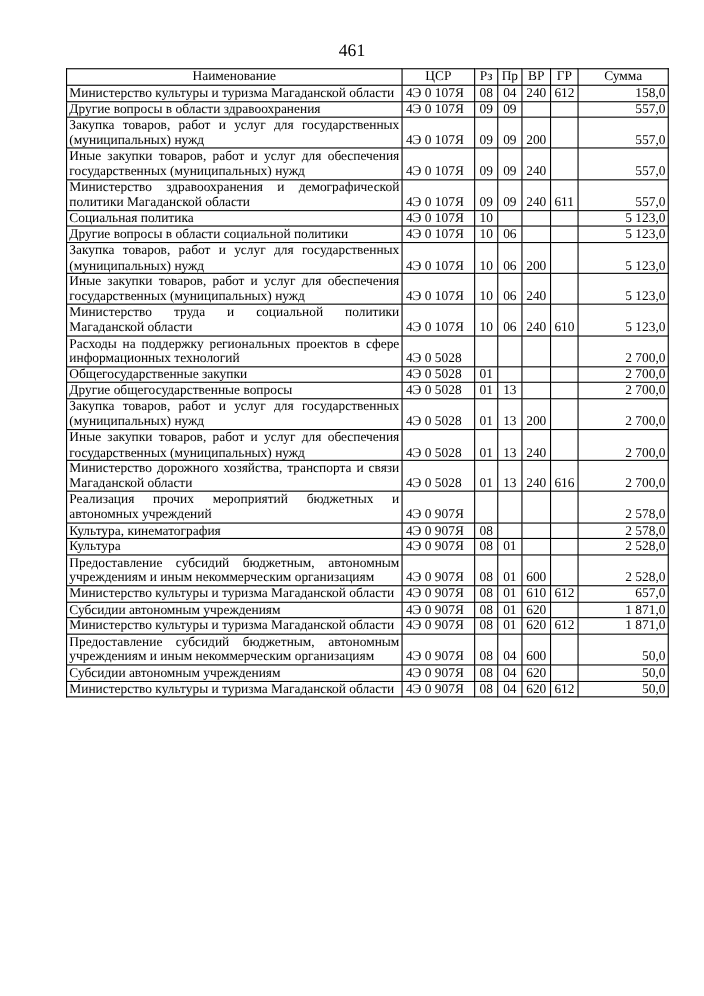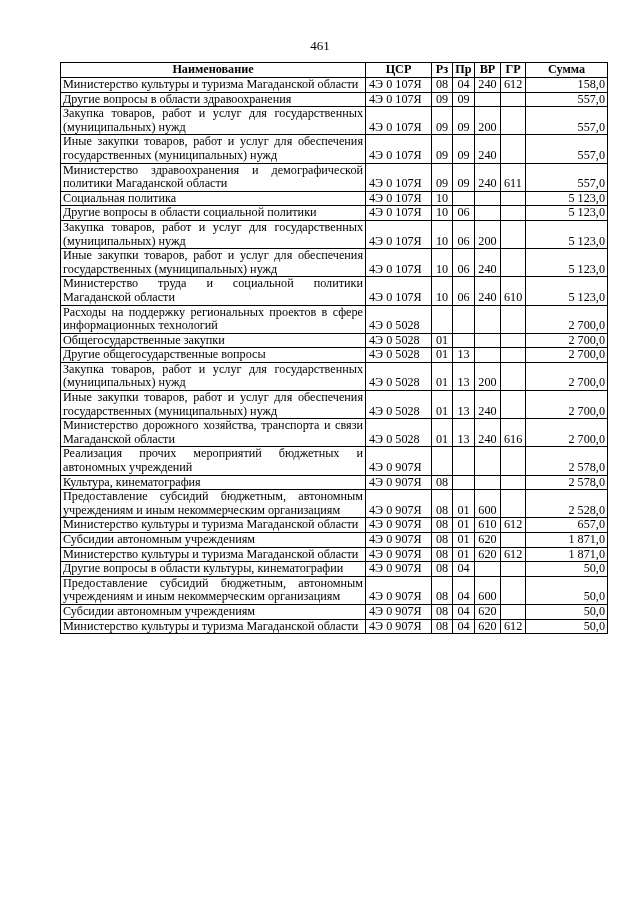--- a/index.html
+++ b/index.html
@@ -1,20 +1,20 @@
 <!DOCTYPE html>
 <html><head>
 <meta charset="utf-8">
 <style>
   html, body { margin: 0; padding: 0; background: #fff; }
   body { width: 640px; height: 905px; position: relative; font-family: "Liberation Serif", "DejaVu Serif", serif; color: #000; }
-  .page-num { position: absolute; top: 38px; left: 0; width: 640px; text-align: center; font-size: 13px; }
+  .page-num { position: absolute; top: 38px; left: 0; width: 640px; text-align: center; font-size: 16px; }
   table { position: absolute; top: 62px; left: 60px; width: 547px; border-collapse: collapse; table-layout: fixed; font-size: 12.2px; line-height: 13.6px; }
   td, th { border: 1px solid #000; padding: 0 2px; vertical-align: bottom; }
-  th { font-weight: bold; text-align: center; vertical-align: middle; height: 14px; }
+  th { font-weight: normal; text-align: center; vertical-align: middle; height: 14px; }
   td.name { text-align: justify; text-align-last: left; }
   td.c { text-align: center; }
   td.l { text-align: left; padding-left: 3px; }
   td.sum { text-align: right; }
   tr.bold td { font-weight: normal; }
   col.c-name { width: 305px; }
   col.c-csr { width: 66px; }
   col.c-rz { width: 21px; }
   col.c-pr { width: 22px; }
   col.c-vr { width: 26px; }
@@ -204,20 +204,29 @@
       <tr>
         <td class="name">Культура, кинематография</td>
         <td class="l">4Э 0 907Я</td>
         <td class="c">08</td>
         <td class="c"></td>
         <td class="c"></td>
         <td class="l"></td>
         <td class="sum">2 578,0</td>
       </tr>
       <tr>
+        <td class="name">Культура</td>
+        <td class="l">4Э 0 907Я</td>
+        <td class="c">08</td>
+        <td class="c">01</td>
+        <td class="c"></td>
+        <td class="l"></td>
+        <td class="sum">2 528,0</td>
+      </tr>
+      <tr>
         <td class="name">Предоставление субсидий бюджетным, автономным учреждениям и иным некоммерческим организациям</td>
         <td class="l">4Э 0 907Я</td>
         <td class="c">08</td>
         <td class="c">01</td>
         <td class="c">600</td>
         <td class="l"></td>
         <td class="sum">2 528,0</td>
       </tr>
       <tr>
         <td class="name">Министерство культуры и туризма Магаданской области</td>
@@ -238,29 +247,20 @@
         <td class="sum">1 871,0</td>
       </tr>
       <tr>
         <td class="name">Министерство культуры и туризма Магаданской области</td>
         <td class="l">4Э 0 907Я</td>
         <td class="c">08</td>
         <td class="c">01</td>
         <td class="c">620</td>
         <td class="l">612</td>
         <td class="sum">1 871,0</td>
-      </tr>
-      <tr>
-        <td class="name">Другие вопросы в области культуры, кинематографии</td>
-        <td class="l">4Э 0 907Я</td>
-        <td class="c">08</td>
-        <td class="c">04</td>
-        <td class="c"></td>
-        <td class="l"></td>
-        <td class="sum">50,0</td>
       </tr>
       <tr>
         <td class="name">Предоставление субсидий бюджетным, автономным учреждениям и иным некоммерческим организациям</td>
         <td class="l">4Э 0 907Я</td>
         <td class="c">08</td>
         <td class="c">04</td>
         <td class="c">600</td>
         <td class="l"></td>
         <td class="sum">50,0</td>
       </tr>

